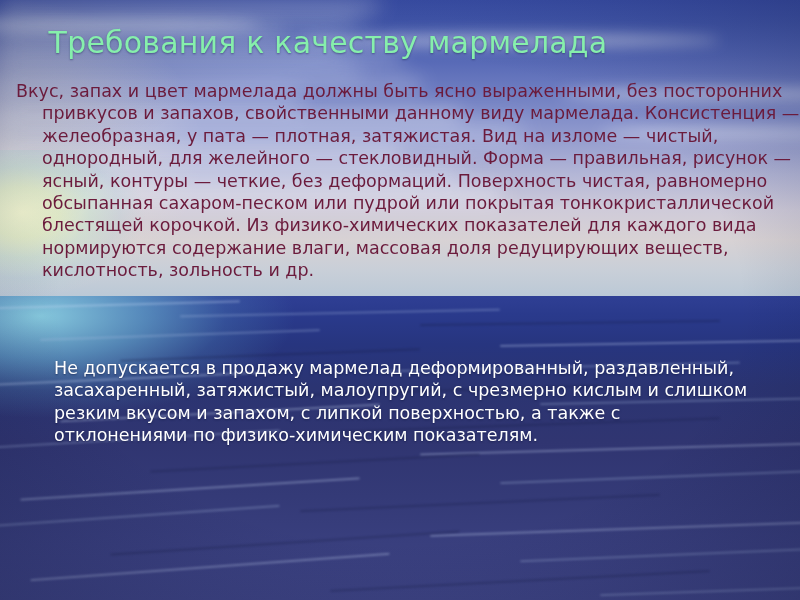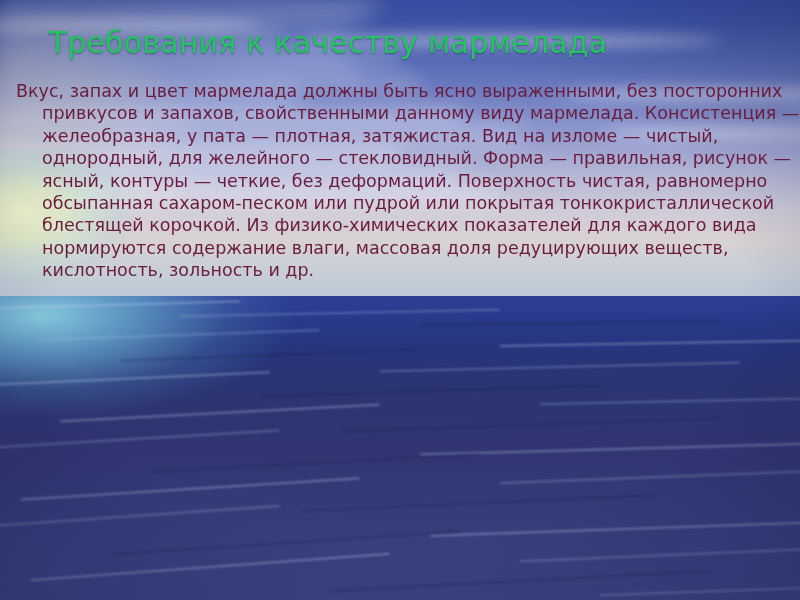--- a/index.html
+++ b/index.html
@@ -116,21 +116,21 @@
 
   
   .content { position: absolute; left: 0; top: 0; width: 800px; height: 600px; }
 
   .slide-title {
     position: absolute;
     left: 0;
     top: 24px;
     width: 656px;
     text-align: center;
-    color: #22c55e;
+    color: #86efac;
     font-size: 30px;
     line-height: 38px;
     font-weight: normal;
     letter-spacing: .2px;
     text-shadow: 0 1px 2px rgba(20,25,70,.45);
     white-space: nowrap;
   }
 
   .para {
     position: absolute;
@@ -219,15 +219,16 @@
   </div>
 
   <div class="bg-layer vignette"></div>
 
   <div class="content">
 
     <div class="slide-title">Требования к качеству мармелада</div>
 
     <p class="para para-main">Вкус, запах и цвет мармелада должны быть ясно выраженными, без посторонних привкусов и запахов, свойственными данному виду мармелада. Консистенция — желеобразная, у пата — плотная, затяжистая. Вид на изломе — чистый, однородный, для желейного — стекловидный. Форма — правильная, рисунок — ясный, контуры — четкие, без деформаций. Поверхность чистая, равномерно обсыпанная сахаром-песком или пудрой или покрытая тонкокристаллической блестящей корочкой. Из физико-химических показателей для каждого вида нормируются содержание влаги, массовая доля редуцирующих веществ, кислотность, зольность и др.</p>
 
+    <p class="para para-note">Не допускается в продажу мармелад деформированный, раздавленный, засахаренный, затяжистый, малоупругий, с чрезмерно кислым и слишком резким вкусом и запахом, с липкой поверхностью, а также с отклонениями по физико-химическим показателям.</p>
 
   </div>
 </div>
 
 </body></html>

